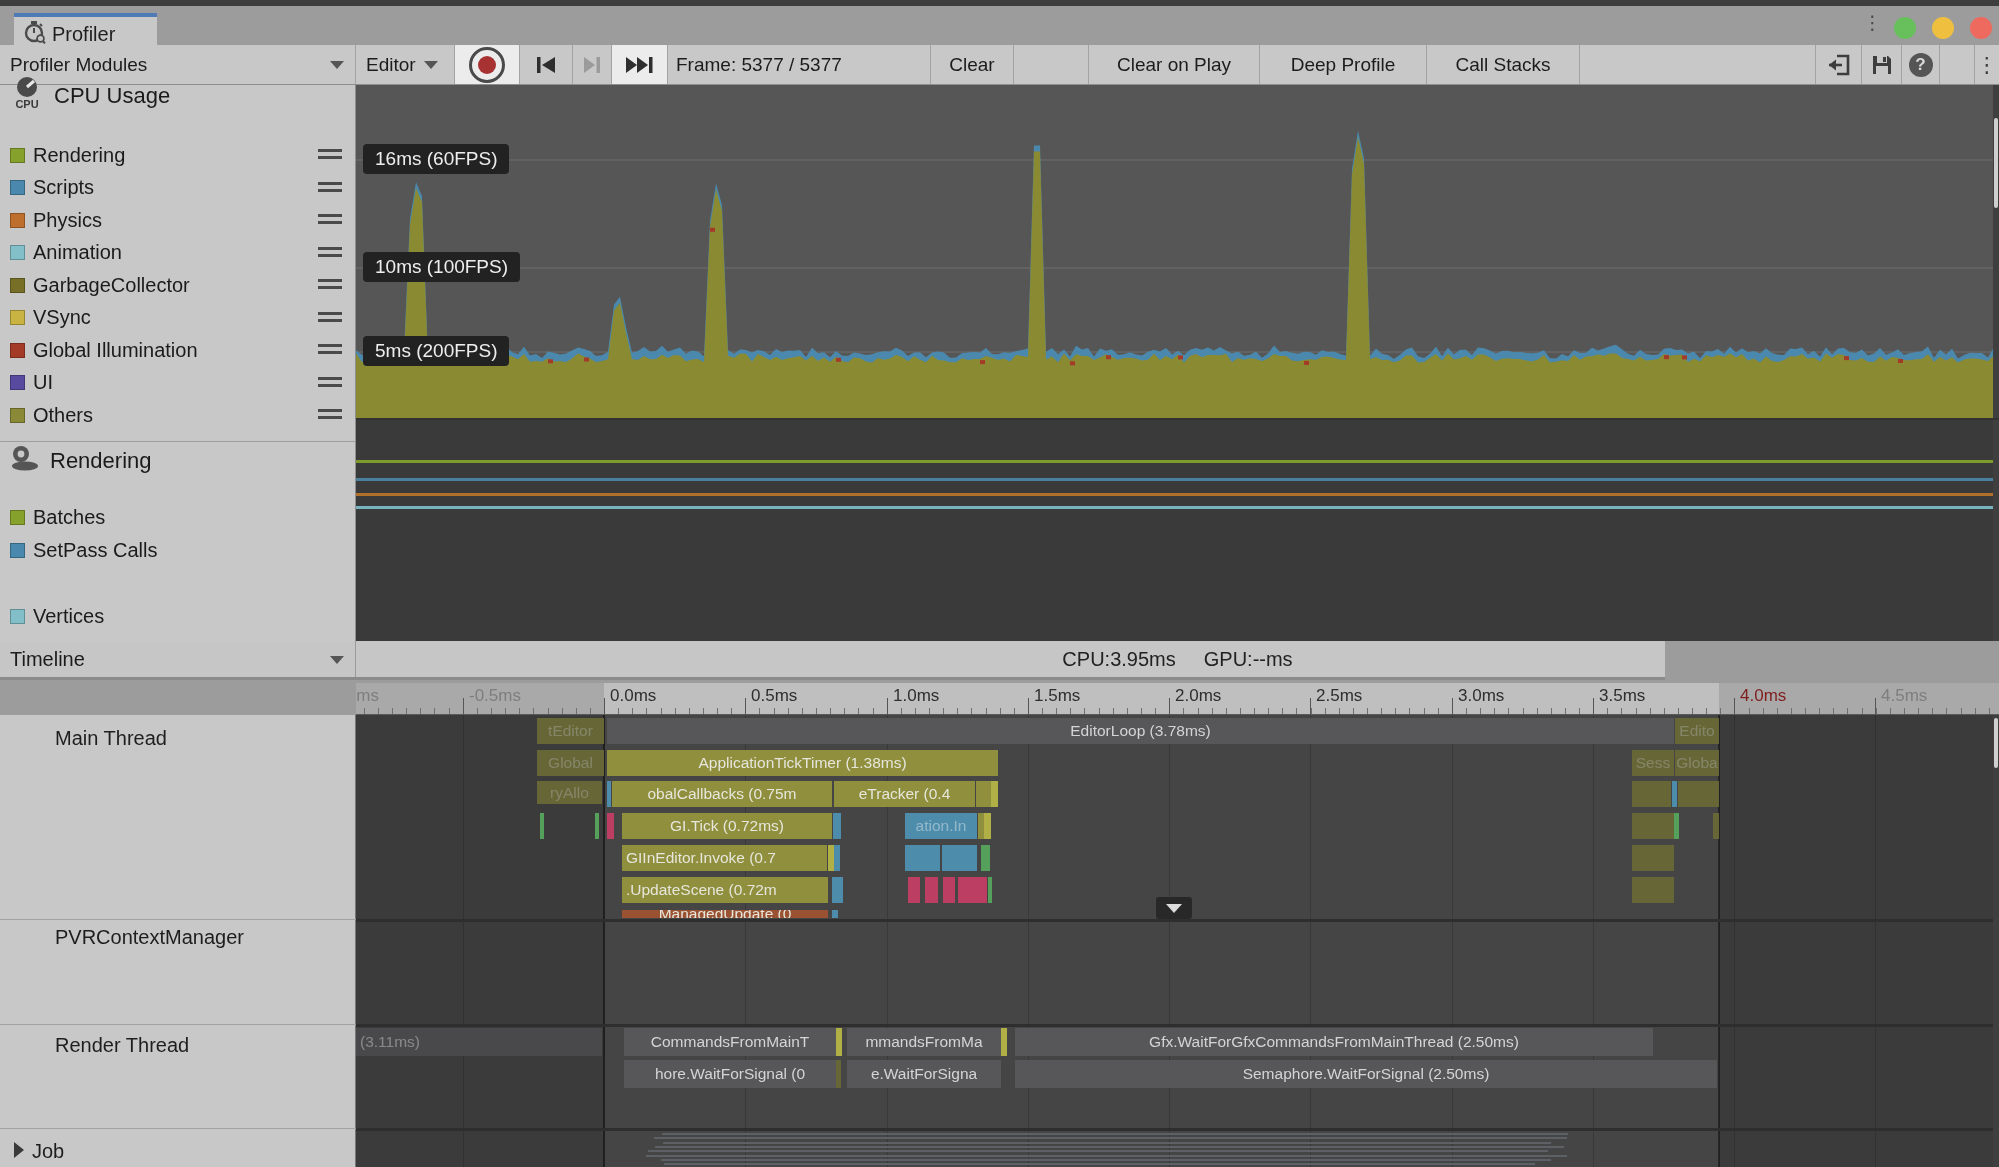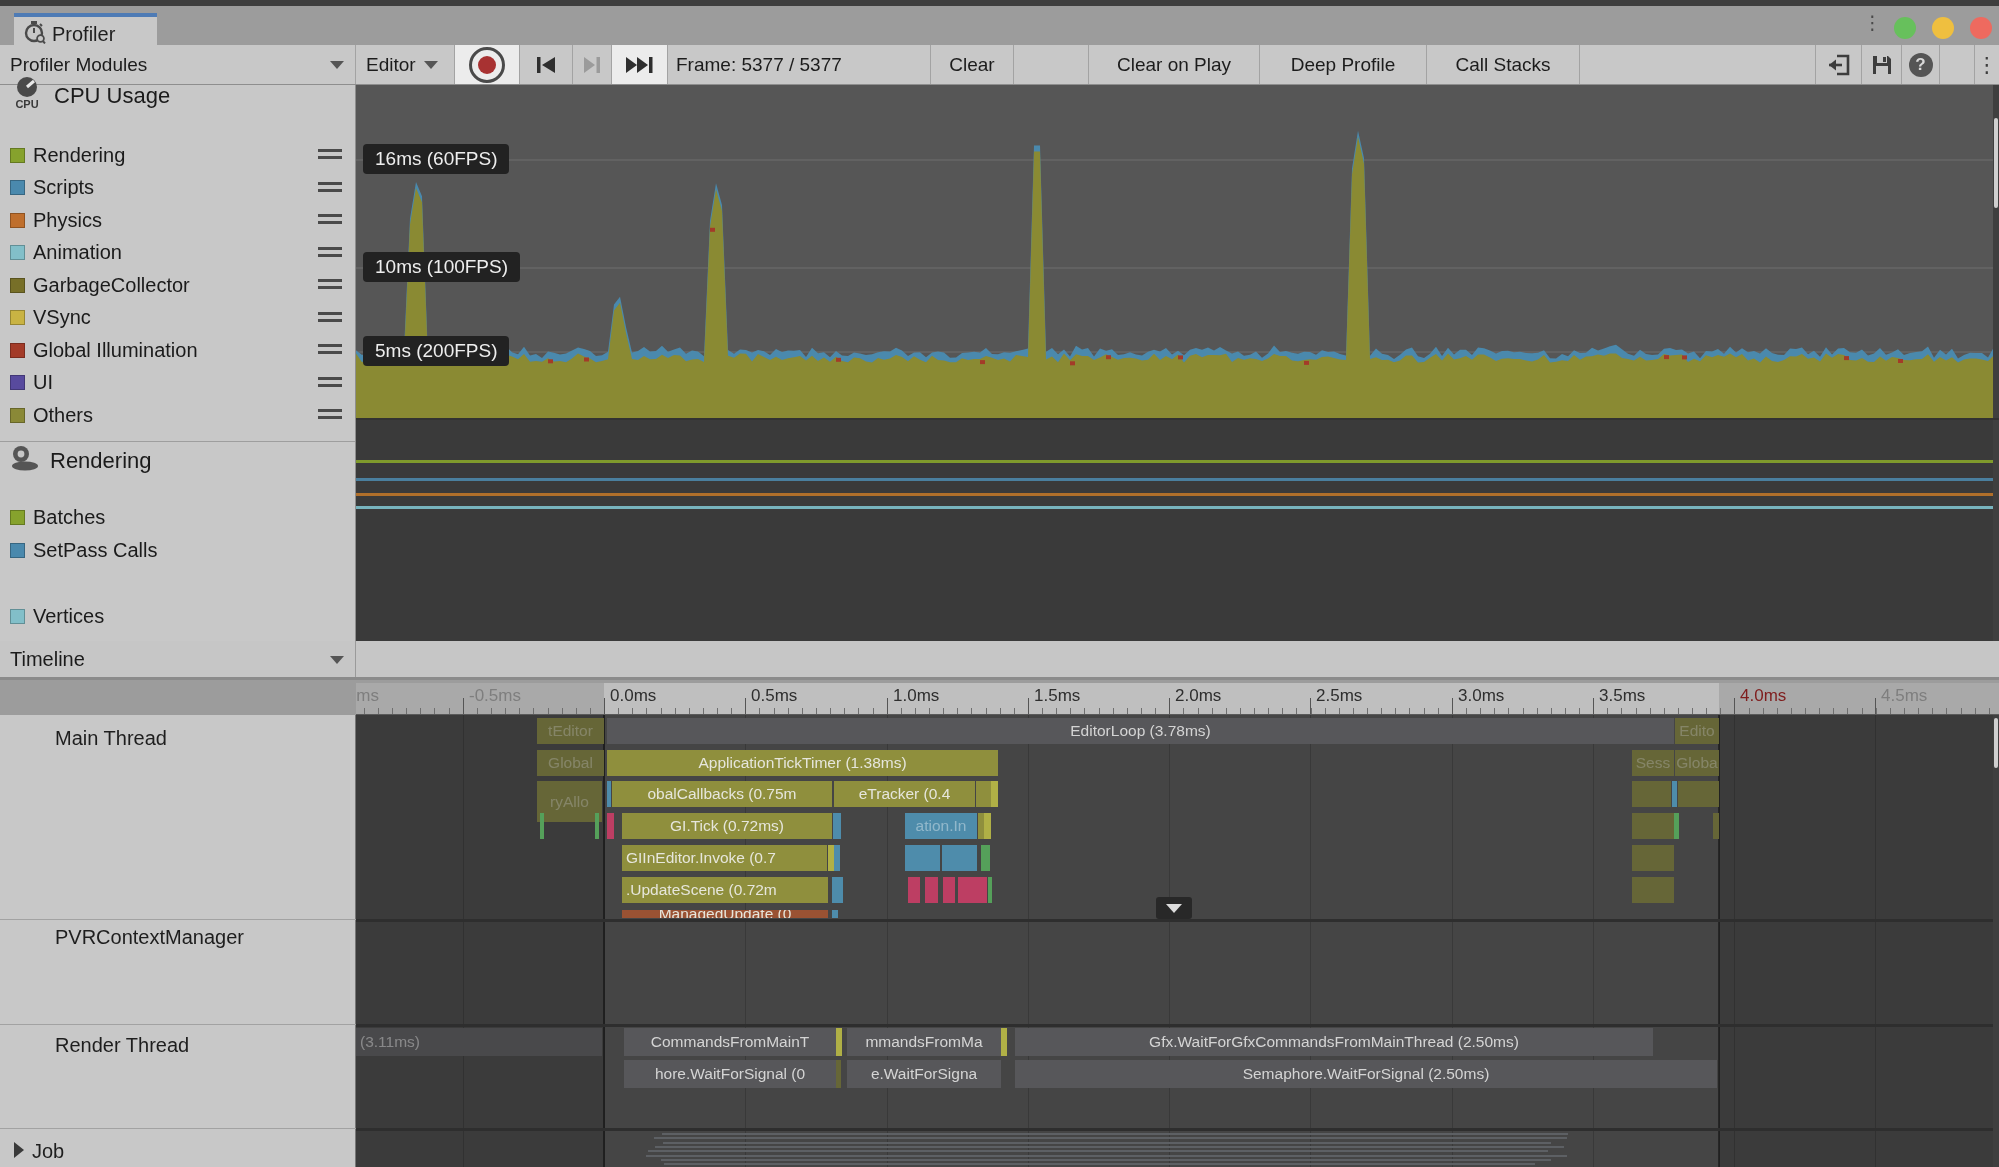--- a/index.html
+++ b/index.html
@@ -29,21 +29,21 @@
   .legend-label{font-size:20px;color:#1b1b1b;margin-left:8px;}
   .handle{position:absolute;left:318px;width:24px;height:12px;}
   .handle i{display:block;height:3px;background:#4a4a4a;margin-bottom:4px;}
   .side-sep{position:absolute;left:0;width:355px;height:1px;background:#9e9e9e;}
   
   #cpu-chart-wrap{left:356px;top:85px;width:1643px;height:333px;background:#565656;}
   #render-chart{left:356px;top:418px;width:1643px;height:223px;background:#3a3a3a;border-top:2px solid #323232;box-sizing:border-box;}
   .guide-label{position:absolute;background:#222;color:#eee;font-size:19px;padding:4px 12px;border-radius:4px;white-space:nowrap;}
   .flatline{position:absolute;left:0;width:1643px;height:3px;}
   
-  #tl-header{left:0;top:641px;width:1999px;height:39px;background:#c6c6c6;border-bottom:3px solid #8b8b8b;box-sizing:border-box;}
+  #tl-header{left:0;top:641px;width:1665px;height:39px;background:#c6c6c6;border-bottom:3px solid #8b8b8b;box-sizing:border-box;}
   #tl-dd{position:absolute;left:0;top:0;width:356px;height:36px;border-right:1px solid #9a9a9a;box-sizing:border-box;
          display:flex;align-items:center;font-size:20px;color:#1b1b1b;padding-left:10px;}
   #tl-stats{position:absolute;left:356px;top:0;width:1643px;height:36px;display:flex;align-items:center;justify-content:center;gap:28px;
             font-size:20px;color:#222;}
   
   #ruler{left:356px;top:683px;width:1643px;height:32px;background:#a9a9a9;overflow:hidden;border-bottom:1px solid #5a5a5a;box-sizing:border-box;}
   .ruler-frame{position:absolute;top:0;height:32px;background:#bfbfbf;}
   .tick{position:absolute;background:#6f6f6f;width:1px;}
   .tick-label{position:absolute;top:3px;font-size:17px;}
   
@@ -303,20 +303,24 @@
       <div class="flatline" style="top: 58px; background: rgb(74, 127, 158);"></div>
       <div class="flatline" style="top: 73px; background: rgb(176, 111, 42);"></div>
       <div class="flatline" style="top: 86px; background: rgb(119, 179, 189);"></div>
       <div class="sbar-track" style="left: 1637px; top: 0px; width: 6px; height: 221px;"></div>
     </div>
 
   <div id="tl-header" class="abs">
     <div id="tl-dd">
       <span>Timeline</span>
       <span class="dd-arrow" style="position:absolute;left:330px;top:15px;"></span>
+    </div>
+    <div id="tl-stats">
+      <span>CPU:3.95ms</span>
+      <span>GPU:--ms</span>
     </div>
   </div>
 
   <div id="ruler" class="abs">
       <div class="ruler-frame" style="left: 248px; width: 1115px;"></div>
       <div class="tick" style="left: 7.8px; top: 25px; height: 7px;"></div>
       <div class="tick" style="left: 21.9px; top: 25px; height: 7px;"></div>
       <div class="tick" style="left: 36px; top: 25px; height: 7px;"></div>
       <div class="tick" style="left: 50.2px; top: 25px; height: 7px;"></div>
       <div class="tick" style="left: 64.3px; top: 25px; height: 7px;"></div>
@@ -494,21 +498,21 @@
       </div>
       <div class="bar" style="left: 251px; width: 391px; top: 35px; height: 26px; background: rgb(143, 143, 61);">
         <span>ApplicationTickTimer (1.38ms)</span>
       </div>
       <div class="bar dim dim-text" style="left: 1276px; width: 42px; top: 35px; height: 26px; background: rgb(143, 143, 61);">
         <span>Sess</span>
       </div>
       <div class="bar dim dim-text" style="left: 1319px; width: 44px; top: 35px; height: 26px; background: rgb(143, 143, 61);">
         <span>Globa</span>
       </div>
-      <div class="bar dim dim-text" style="left: 181px; width: 65px; top: 66px; height: 41px; background: rgb(143, 143, 61);">
+      <div class="bar dim dim-text" style="left: 181px; width: 65px; top: 66px; height: 23px; background: rgb(143, 143, 61);">
         <span>ryAllo</span>
       </div>
       <div class="bar" style="left: 251px; width: 4px; top: 66px; height: 26px; background: rgb(78, 140, 171);"></div>
       <div class="bar" style="left: 256px; width: 220px; top: 66px; height: 26px; background: rgb(143, 143, 61);">
         <span>obalCallbacks (0.75m</span>
       </div>
       <div class="bar" style="left: 478px; width: 141px; top: 66px; height: 26px; background: rgb(143, 143, 61);">
         <span>eTracker (0.4</span>
       </div>
       <div class="bar" style="left: 620px; width: 15px; top: 66px; height: 26px; background: rgb(143, 143, 61);"></div>

